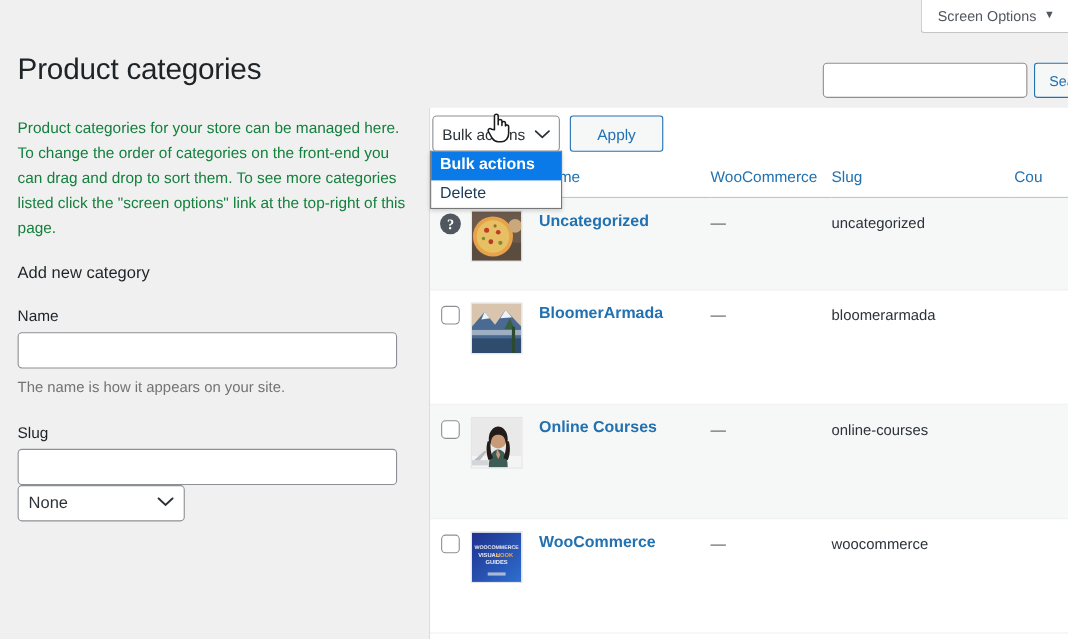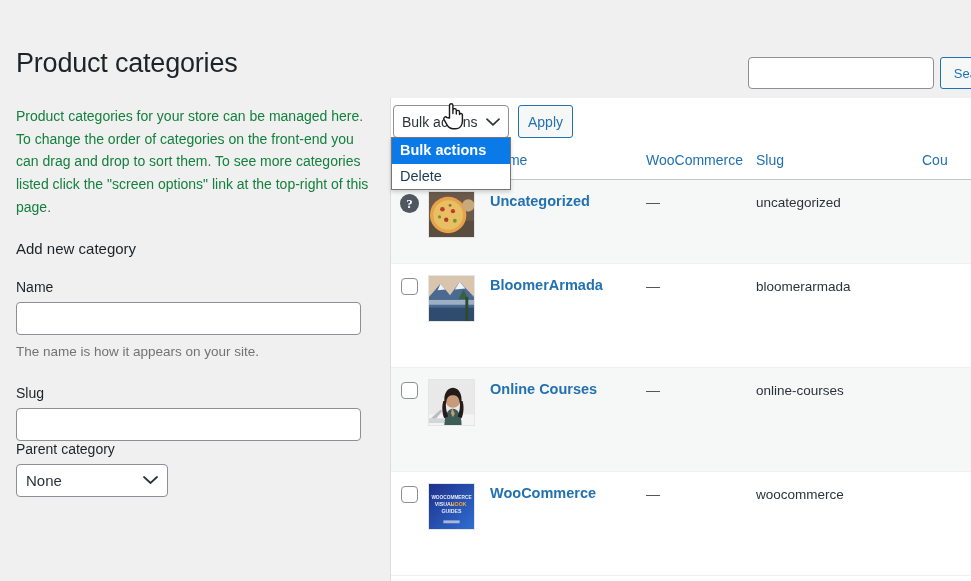--- a/index.html
+++ b/index.html
@@ -176,21 +176,21 @@
     color: #2c3338;
     cursor: pointer;
   }
   .bulk-select .chev {
     position: absolute; right: 8px; top: 50%;
     transform: translateY(-50%);
     color: #2c3338;
   }
   .apply-btn {
     height: 33px;
-    padding: 0 9px;
+    padding: 0 24px;
     background: #f6f7f7;
     border: 1px solid #2271b1;
     border-radius: 3px;
     color: #2271b1;
     font-size: 14px;
     font-family: "Liberation Sans", sans-serif;
     cursor: pointer;
   }
 
   
@@ -308,41 +308,44 @@
     left: 441px; top: 101px;
     z-index: 90;
     pointer-events: none;
   }
 </style>
 </head>
 <body>
 
 <div id="app">
 
+  <div class="screen-options-btn">
+    <span>Screen Options</span>
+    <span class="caret">▼</span>
+  </div>
 
   <h1 class="page-title">Product categories</h1>
 
   <div class="search-wrap">
     <input class="search-input" type="text" value="" style="">
     <button class="search-btn">Search</button>
   </div>
 
   <div class="left-col">
     <p class="intro-text">Product categories for your store can be managed here. To change the order of categories on the front-end you can drag and drop to sort them. To see more categories listed click the "screen options" link at the top-right of this page.</p>
 
     <h2 class="section-heading">Add new category</h2>
 
     <label class="field-label">Name</label>
     <input class="field-input" type="text" value="" style="">
     <p class="field-help">The name is how it appears on your site.</p>
 
     <label class="field-label">Slug</label>
     <input class="field-input" type="text" value="" style="">
 
-    <label class="field-label">Parent category</label>
     <div class="select-wrap">
       <select class="field-select">
         <option>None</option>
       </select>
       <span class="chev">
         <svg width="15" height="9" viewBox="0 0 15 9">
             <path d="M1 1l6.5 6L14 1" stroke="#2c3338" stroke-width="1.8" fill="none" stroke-linecap="round"></path>
           </svg>
       </span>
     </div>

